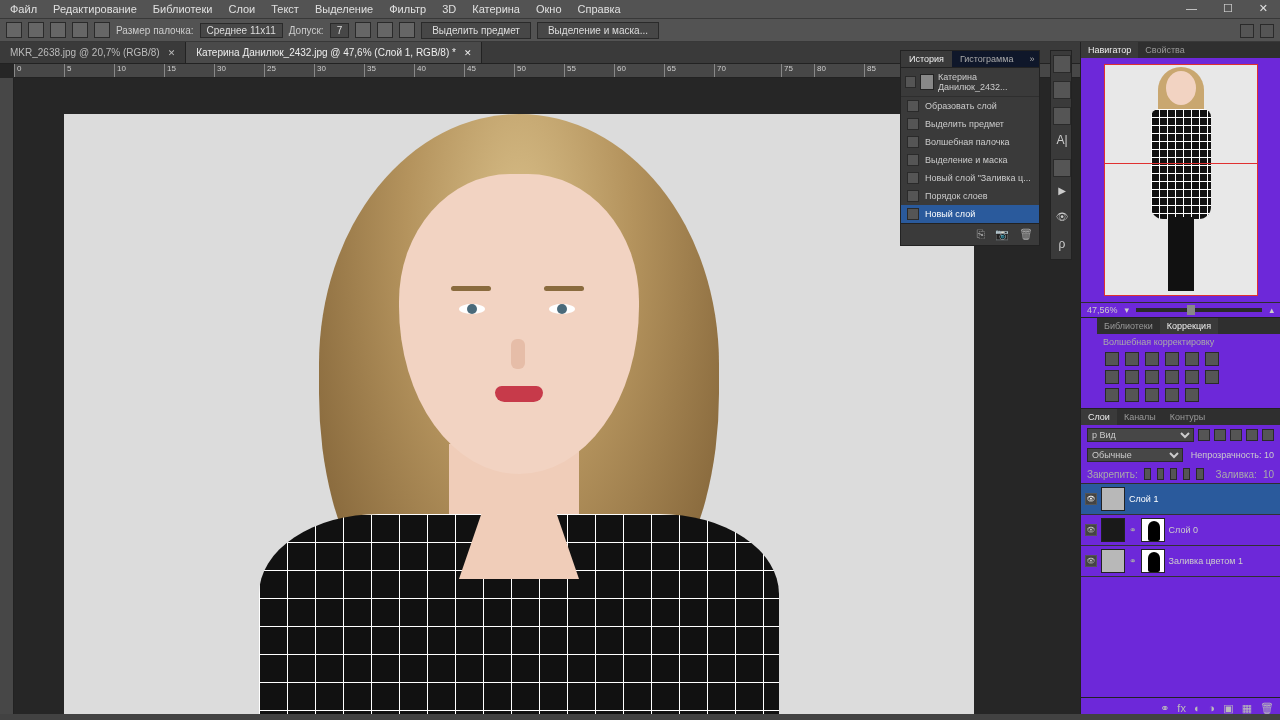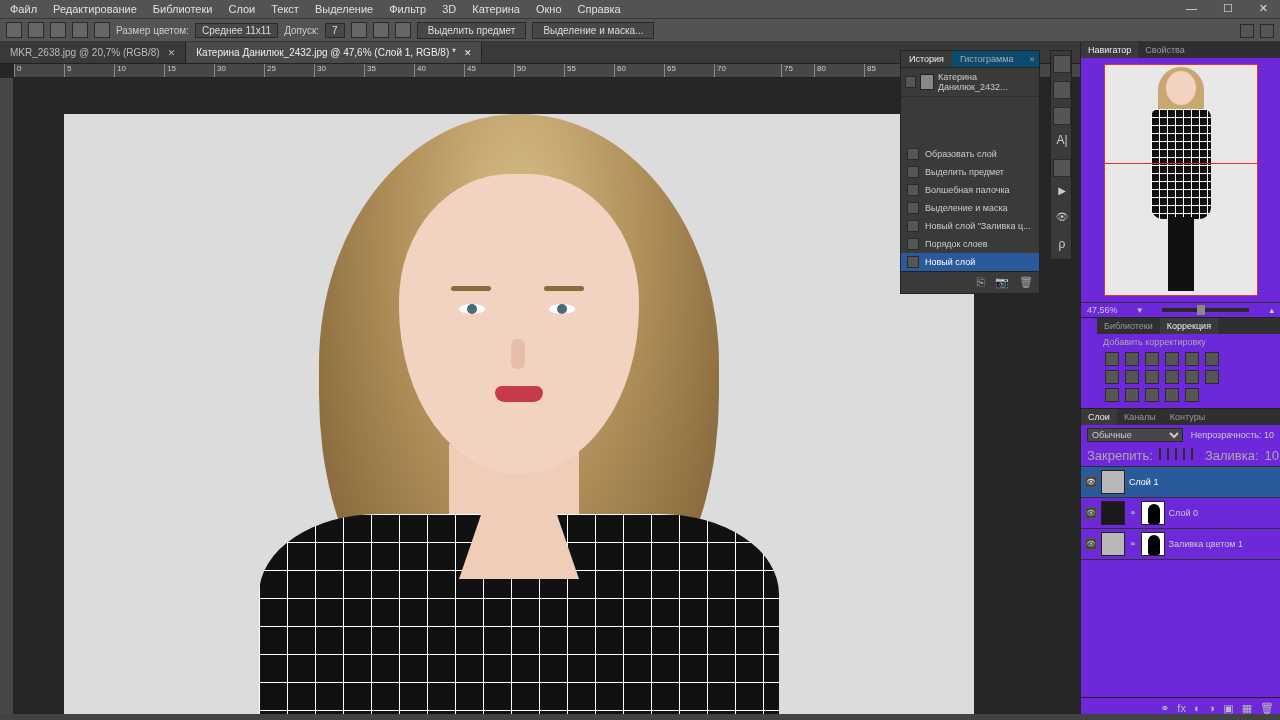--- a/index.html
+++ b/index.html
@@ -34,26 +34,26 @@
 .lips { position:absolute; top:212px; left:96px; width:48px; height:16px; background:#c73a4a; border-radius: 10px 10px 14px 14px; }
 .neck { position:absolute; top:330px; left:190px; width:130px; height:110px; background:#f0cdb9; }
 .shirt { position:absolute; top:400px; left:0; width:520px; height:240px; background:#111;
   background-image: linear-gradient(#fff 1px,transparent 1px),linear-gradient(90deg,#fff 1px,transparent 1px);
   background-size: 28px 28px;
   border-radius: 120px 120px 0 0 / 80px 80px 0 0; }
 .collar { position:absolute; top:395px; left:200px; width:120px; height:70px; background:#f0cdb9; clip-path: polygon(20% 0,80% 0,100% 100%,0 100%); }
 
 
 .history-panel { position:absolute; left: 900px; top: 50px; width: 140px; background:#3a3a3a; border:1px solid #222; font-size:9px; }
-.hp-tabs { display:flex; background:#0c4a6e; border-bottom:1px solid #222; }
+.hp-tabs { display:flex; background:#0f172a; border-bottom:1px solid #222; }
 .hp-tab { padding:3px 8px; color:#aaa; }
 .hp-tab.active { background:#3a3a3a; color:#eee; }
 .hp-thumb-row { display:flex; align-items:center; padding:4px; gap:4px; border-bottom:1px solid #2e2e2e;}
 .hp-thumb { width:16px; height:16px; background:#888; border:1px solid #222; }
-.hp-list { max-height: 160px; margin-top: 48px; }
+.hp-list { max-height: 160px; }
 .hp-item { display:flex; align-items:center; gap:6px; padding:3px 6px; color:#ccc; }
 .hp-item .ico { width:12px;height:12px;background:#555;border:1px solid #2a2a2a; }
 .hp-item.sel { background:#2a5a9c; color:#fff; }
 .hp-footer { display:flex; justify-content:flex-end; gap:10px; padding:4px 6px; border-top:1px solid #222; color:#aaa; font-size:11px;}
 
 
 .right-dock { position:absolute; right:0; top:42px; bottom:0; width:200px; background:#6d28d9; border-left:1px solid #222; display:flex; flex-direction:column; }
 .nav-panel { border-bottom:1px solid #222; }
 .panel-tabs { display:flex; background:#2f2f2f; font-size:9px; }
 .panel-tab { padding:3px 7px; color:#999; }
@@ -61,36 +61,36 @@
 .nav-body { padding:6px; display:flex; justify-content:center; }
 .nav-thumb { width:154px; height:232px; background:#e8e8e8; border:1px solid #e03030; position:relative; }
 .nav-figure { position:absolute; left:50%; top:6px; transform:translateX(-50%); width:70px; height:220px; }
 .nf-head{position:absolute;top:0;left:20px;width:30px;height:34px;background:#f2d3c2;border-radius:50%;}
 .nf-hair{position:absolute;top:-4px;left:12px;width:46px;height:70px;background:#c9a770;border-radius:24px 24px 20px 20px;z-index:-1;}
 .nf-body{position:absolute;top:38px;left:5px;width:60px;height:110px;background:#111;
  background-image:linear-gradient(#fff 1px,transparent 1px),linear-gradient(90deg,#fff 1px,transparent 1px);
  background-size:8px 8px; border-radius:8px 8px 12px 12px;}
 .nf-legs{position:absolute;top:146px;left:22px;width:26px;height:74px;background:#111;}
 .nav-zoom-line{position:absolute;left:0;right:0;top:98px;height:1px;background:#e03030;}
-.nav-zoom { display:flex; align-items:center; padding:2px 6px; gap:20px; font-size:9px; border-top:1px solid #2e2e2e;}
+.nav-zoom { display:flex; align-items:center; padding:2px 6px; gap:7px; font-size:9px; border-top:1px solid #2e2e2e;}
 .nav-zoom-track{flex:1;height:4px;background:#2a2a2a;position:relative;}
 .nav-zoom-handle{position:absolute;top:-3px;left:40%;width:8px;height:10px;background:#888;}
 
 .corr-panel { border-bottom:1px solid #222; padding-bottom:4px;padding-left:16px; }
 .corr-label { font-size:9px; color:#aaa; padding:3px 6px; }
 .corr-row { display:flex; gap:6px; padding:2px 8px; }
 .corr-ico { width:14px; height:14px; background:#555; border:1px solid #2a2a2a; }
 
 .layers-panel { flex:1; display:flex; flex-direction:column; border-bottom:1px solid #222; }
 .layers-filter { display:flex; align-items:center; gap:4px; padding:3px 6px; font-size:9px; }
 .layers-filter select { background:#474747; border:1px solid #2a2a2a; color:#ccc; font-size:9px; flex:1; }
 .lf-ico { width:12px;height:12px;background:#555;border:1px solid #2a2a2a;}
 .layers-blend { display:flex; align-items:center; justify-content:space-between; padding:3px 6px; font-size:9px; }
 .layers-blend select { background:#474747;border:1px solid #2a2a2a;color:#ccc;font-size:9px;width:96px;}
-.layers-lock { display:flex; align-items:flex-start; gap:6px; padding:3px 6px; font-size:13px; color:#aaa; border-bottom:1px solid #2e2e2e;}
+.layers-lock { display:flex; align-items:flex-end; gap:6px; padding:3px 6px; font-size:10px; color:#aaa; border-bottom:1px solid #2e2e2e;}
 .layers-list { flex:1; overflow:auto; }
 .layer-row { display:flex; align-items:center; gap:4px; padding:3px 4px; font-size:9px; border-bottom:1px solid #323232;}
 .layer-row.sel { background:#2a5a9c; color:#fff; }
 .eye-ico { width:12px;height:12px;border:1px solid #555;background:#444;display:flex;align-items:center;justify-content:center;font-size:7px;}
 .layer-thumb { width:24px; height:24px; background:#dcdcdc; border:1px solid #222; position:relative; overflow:hidden;}
 .layer-thumb.dark{background:#1a1a1a;}
 .layer-thumb.gray{background:#b8b8b8;}
 .layer-thumb.mask{background:#fff;}
 .mini-sil{position:absolute;left:6px;top:2px;width:12px;height:20px;background:#000;border-radius:6px 6px 2px 2px;}
 .link-ico { font-size:9px;color:#aaa;}
@@ -125,21 +125,21 @@
     <span>✕</span>
   </div>
 </div>
 
 <div class="options-bar">
   <span class="opt-icon"></span>
   <span class="opt-icon"></span>
   <span class="opt-icon"></span>
   <span class="opt-icon"></span>
   <span class="opt-icon"></span>
-  <span class="opt-label">Размер цветом:</span>
+  <span class="opt-label">Размер палочка:</span>
   <span class="opt-val">Среднее 11x11</span>
   <span class="opt-label">Допуск:</span>
   <span class="opt-val">7</span>
   <span class="opt-icon"></span>
   <span class="opt-icon"></span>
   <span class="opt-icon"></span>
   <button class="opt-btn">Выделить предмет</button>
   <button class="opt-btn">Выделение и маска...</button>
   <div class="right-icons">
     <span></span>
@@ -288,21 +288,21 @@
         </div>
       <span>▴</span>
     </div>
   </div>
 
   <div class="corr-panel">
     <div class="panel-tabs">
       <div class="panel-tab">Библиотеки</div>
       <div class="panel-tab active">Коррекция</div>
     </div>
-    <div class="corr-label">Добавить корректировку</div>
+    <div class="corr-label">Волшебная корректировку</div>
     <div class="corr-row">
       <div class="corr-ico"></div>
       <div class="corr-ico"></div>
       <div class="corr-ico"></div>
       <div class="corr-ico"></div>
       <div class="corr-ico"></div>
       <div class="corr-ico"></div>
     </div>
     <div class="corr-row">
       <div class="corr-ico"></div>
@@ -319,20 +319,28 @@
       <div class="corr-ico"></div>
       <div class="corr-ico"></div>
     </div>
   </div>
 
   <div class="layers-panel">
     <div class="panel-tabs">
       <div class="panel-tab active">Слои</div>
       <div class="panel-tab">Каналы</div>
       <div class="panel-tab">Контуры</div>
+    </div>
+    <div class="layers-filter">
+      <select><option>р Вид</option></select>
+      <span class="lf-ico"></span>
+      <span class="lf-ico"></span>
+      <span class="lf-ico"></span>
+      <span class="lf-ico"></span>
+      <span class="lf-ico"></span>
     </div>
     <div class="layers-blend">
       <select><option>Обычные</option></select>
       <span><span>Непрозрачность:</span> <span>10</span></span>
     </div>
     <div class="layers-lock">
       <span>Закрепить:</span>
       <span class="lf-ico"></span>
       <span class="lf-ico"></span>
       <span class="lf-ico"></span>

